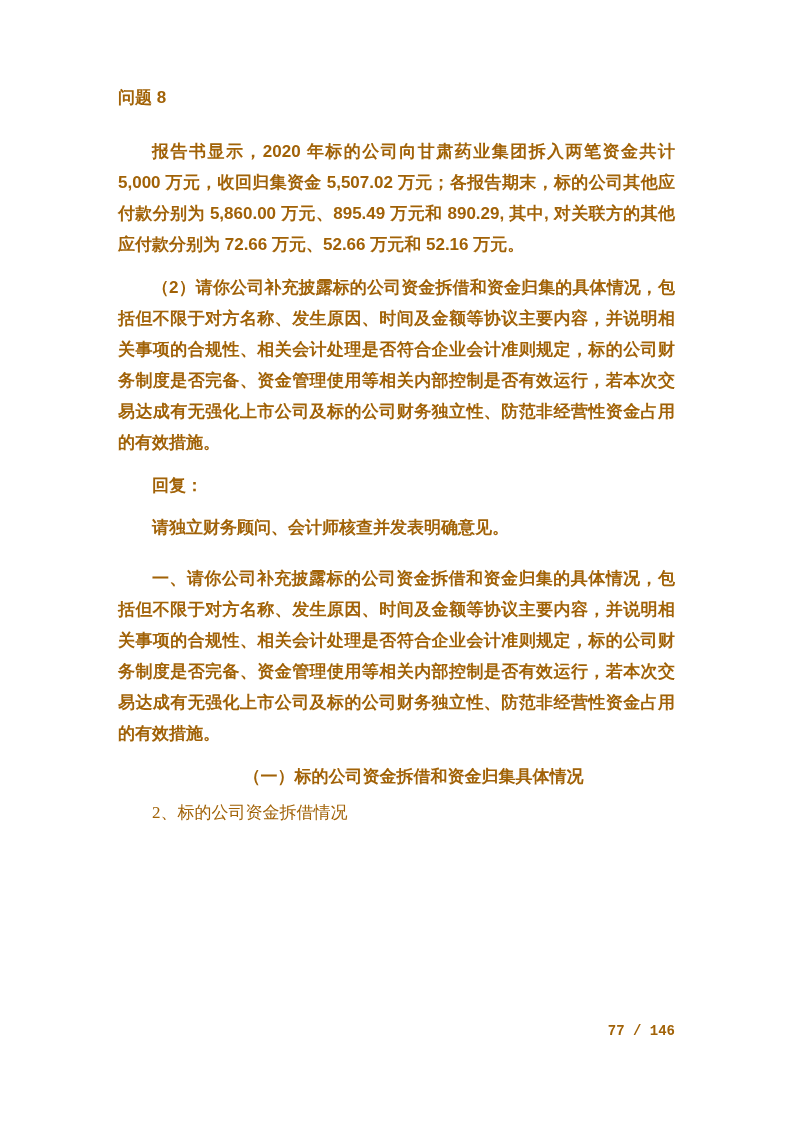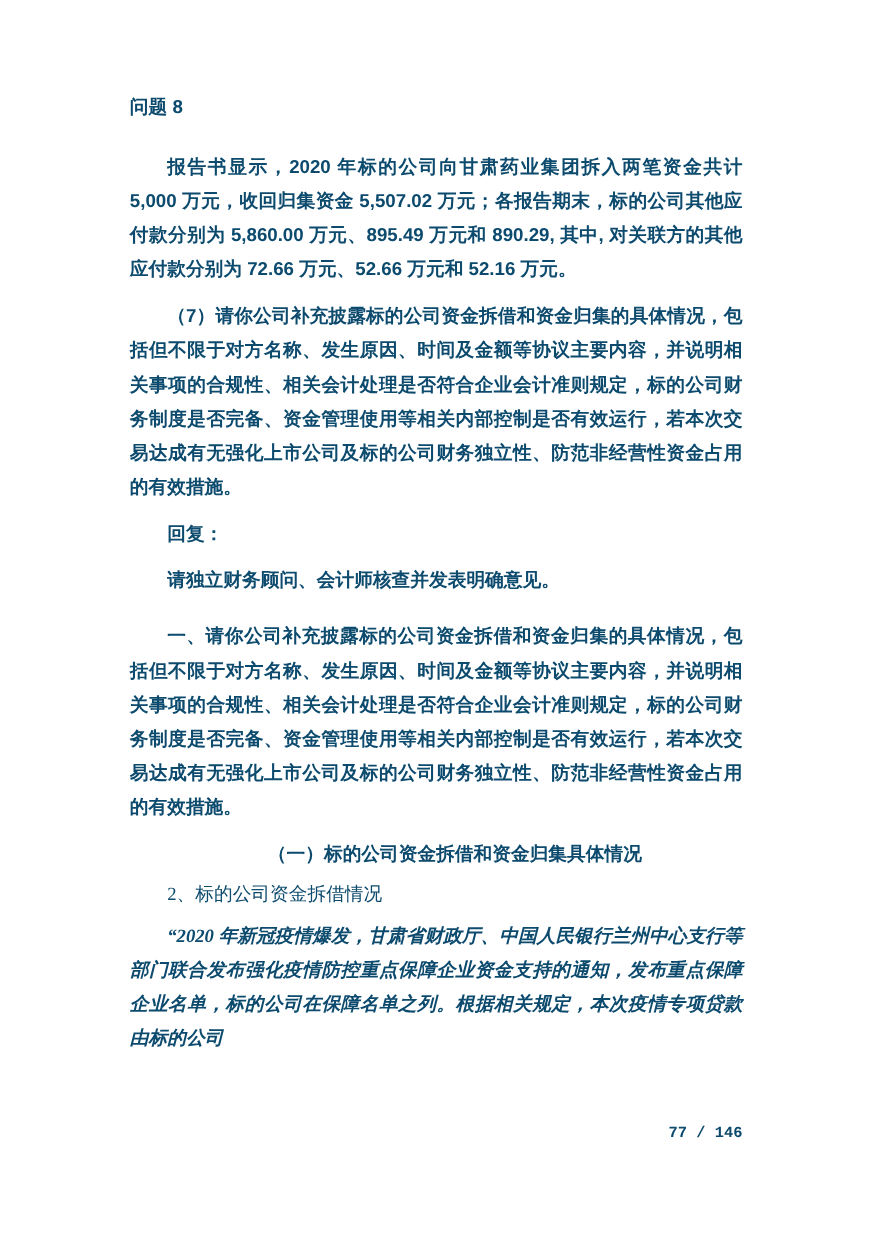--- a/index.html
+++ b/index.html
@@ -8,21 +8,21 @@
     background: #ffffff;
   }
   .page {
     position: relative;
     width: 793px;
     height: 1122px;
     background: #ffffff;
     box-sizing: border-box;
     padding: 88px 118px 0 118px;
     overflow: hidden;
-    color: #0c4a6e;
+    color: #a16207;
   }
   .q-heading {
     font-family: "Liberation Sans", "DejaVu Sans", sans-serif;
     font-weight: bold;
     font-size: 17px;
     line-height: 20px;
     margin: 0 0 28px 0;
   }
   p {
     margin: 12px 0;
@@ -72,31 +72,30 @@
 </style>
 </head>
 <body>
 
 <div class="page">
 
   <h1 class="q-heading">问题 8</h1>
 
   <p class="bold-sans p-intro">报告书显示，2020 年标的公司向甘肃药业集团拆入两笔资金共计 5,000 万元，收回归集资金 5,507.02 万元；各报告期末，标的公司其他应付款分别为 5,860.00 万元、895.49 万元和 890.29, 其中, 对关联方的其他应付款分别为 72.66 万元、52.66 万元和 52.16 万元。</p>
 
-  <p class="bold-sans">（7）请你公司补充披露标的公司资金拆借和资金归集的具体情况，包括但不限于对方名称、发生原因、时间及金额等协议主要内容，并说明相关事项的合规性、相关会计处理是否符合企业会计准则规定，标的公司财务制度是否完备、资金管理使用等相关内部控制是否有效运行，若本次交易达成有无强化上市公司及标的公司财务独立性、防范非经营性资金占用的有效措施。</p>
+  <p class="bold-sans">（2）请你公司补充披露标的公司资金拆借和资金归集的具体情况，包括但不限于对方名称、发生原因、时间及金额等协议主要内容，并说明相关事项的合规性、相关会计处理是否符合企业会计准则规定，标的公司财务制度是否完备、资金管理使用等相关内部控制是否有效运行，若本次交易达成有无强化上市公司及标的公司财务独立性、防范非经营性资金占用的有效措施。</p>
 
 
   <p class="bold-sans p-reply-label">回复：</p>
 
   <p class="bold-sans p-verify">请独立财务顾问、会计师核查并发表明确意见。</p>
 
   <p class="bold-sans p-restate">一、请你公司补充披露标的公司资金拆借和资金归集的具体情况，包括但不限于对方名称、发生原因、时间及金额等协议主要内容，并说明相关事项的合规性、相关会计处理是否符合企业会计准则规定，标的公司财务制度是否完备、资金管理使用等相关内部控制是否有效运行，若本次交易达成有无强化上市公司及标的公司财务独立性、防范非经营性资金占用的有效措施。</p>
 
   <h2 class="section-heading">（一）标的公司资金拆借和资金归集具体情况</h2>
 
   <p class="serif p-subsection">2、标的公司资金拆借情况</p>
 
 
-  <p class="quote-kai p-quote">“2020 年新冠疫情爆发，甘肃省财政厅、中国人民银行兰州中心支行等部门联合发布强化疫情防控重点保障企业资金支持的通知，发布重点保障企业名单，标的公司在保障名单之列。根据相关规定，本次疫情专项贷款由标的公司</p>
 
   <div class="page-footer">77 / 146</div>
 
 </div>
 
 </body></html>

